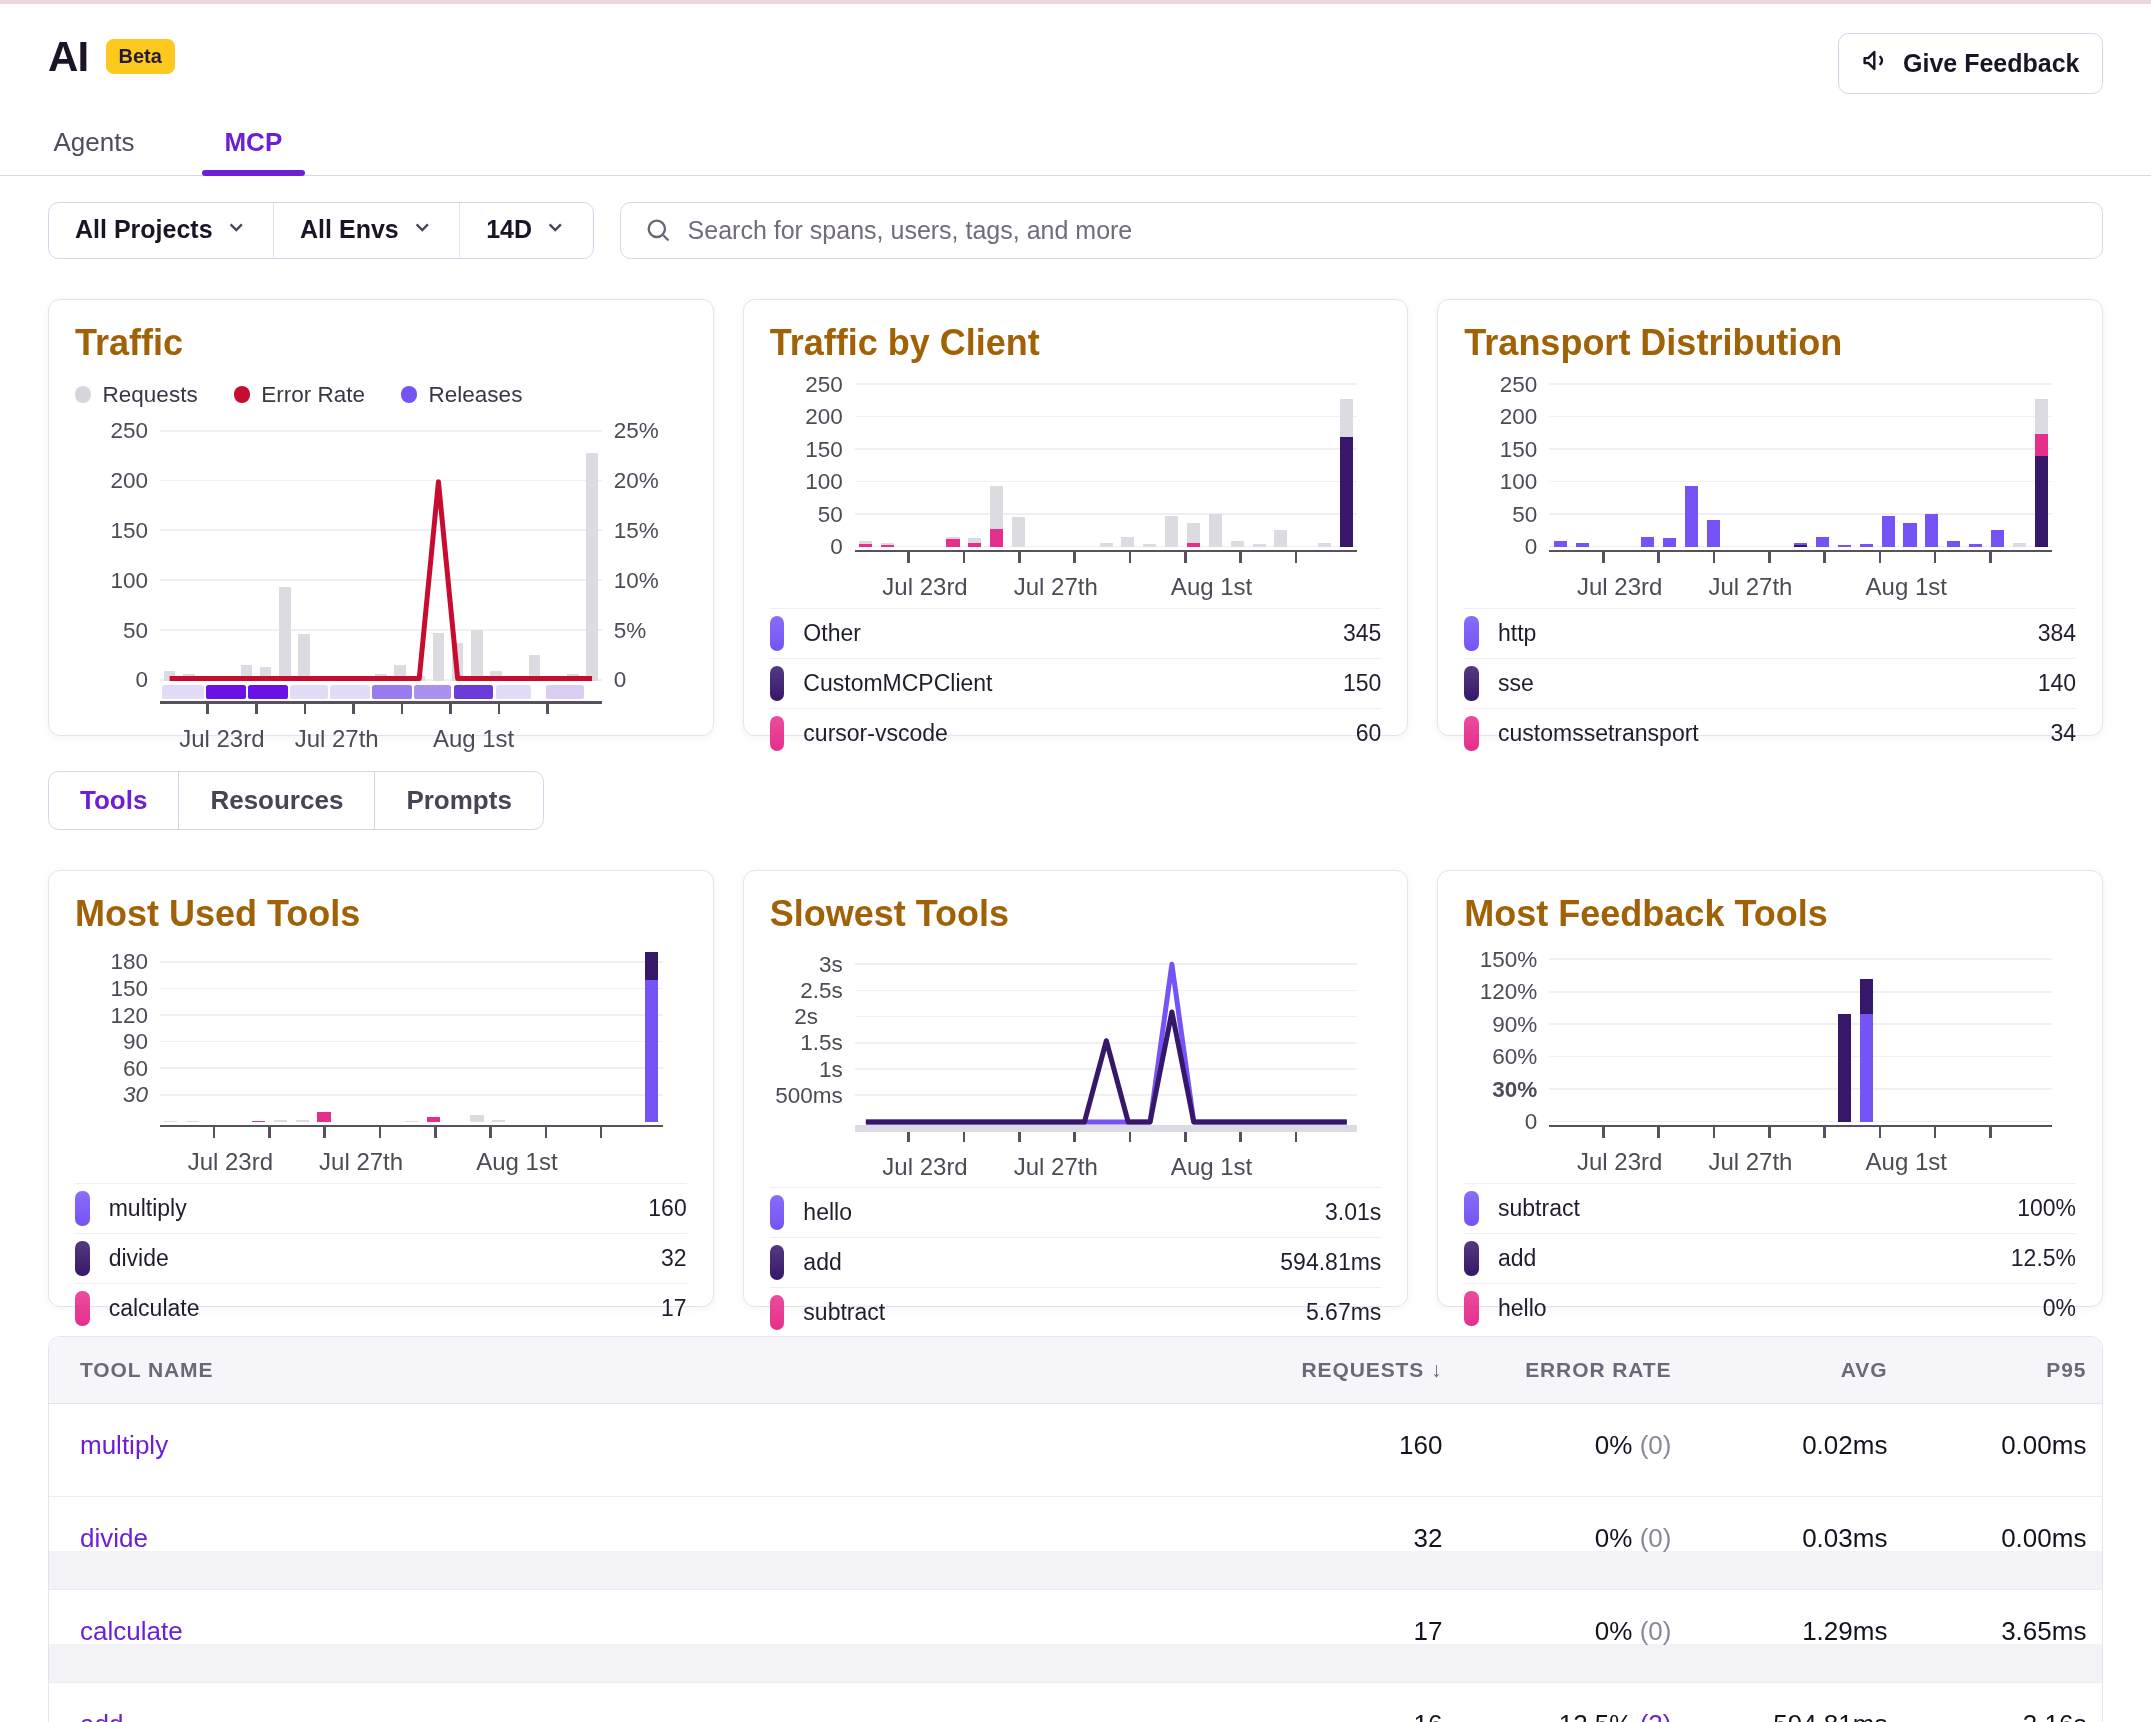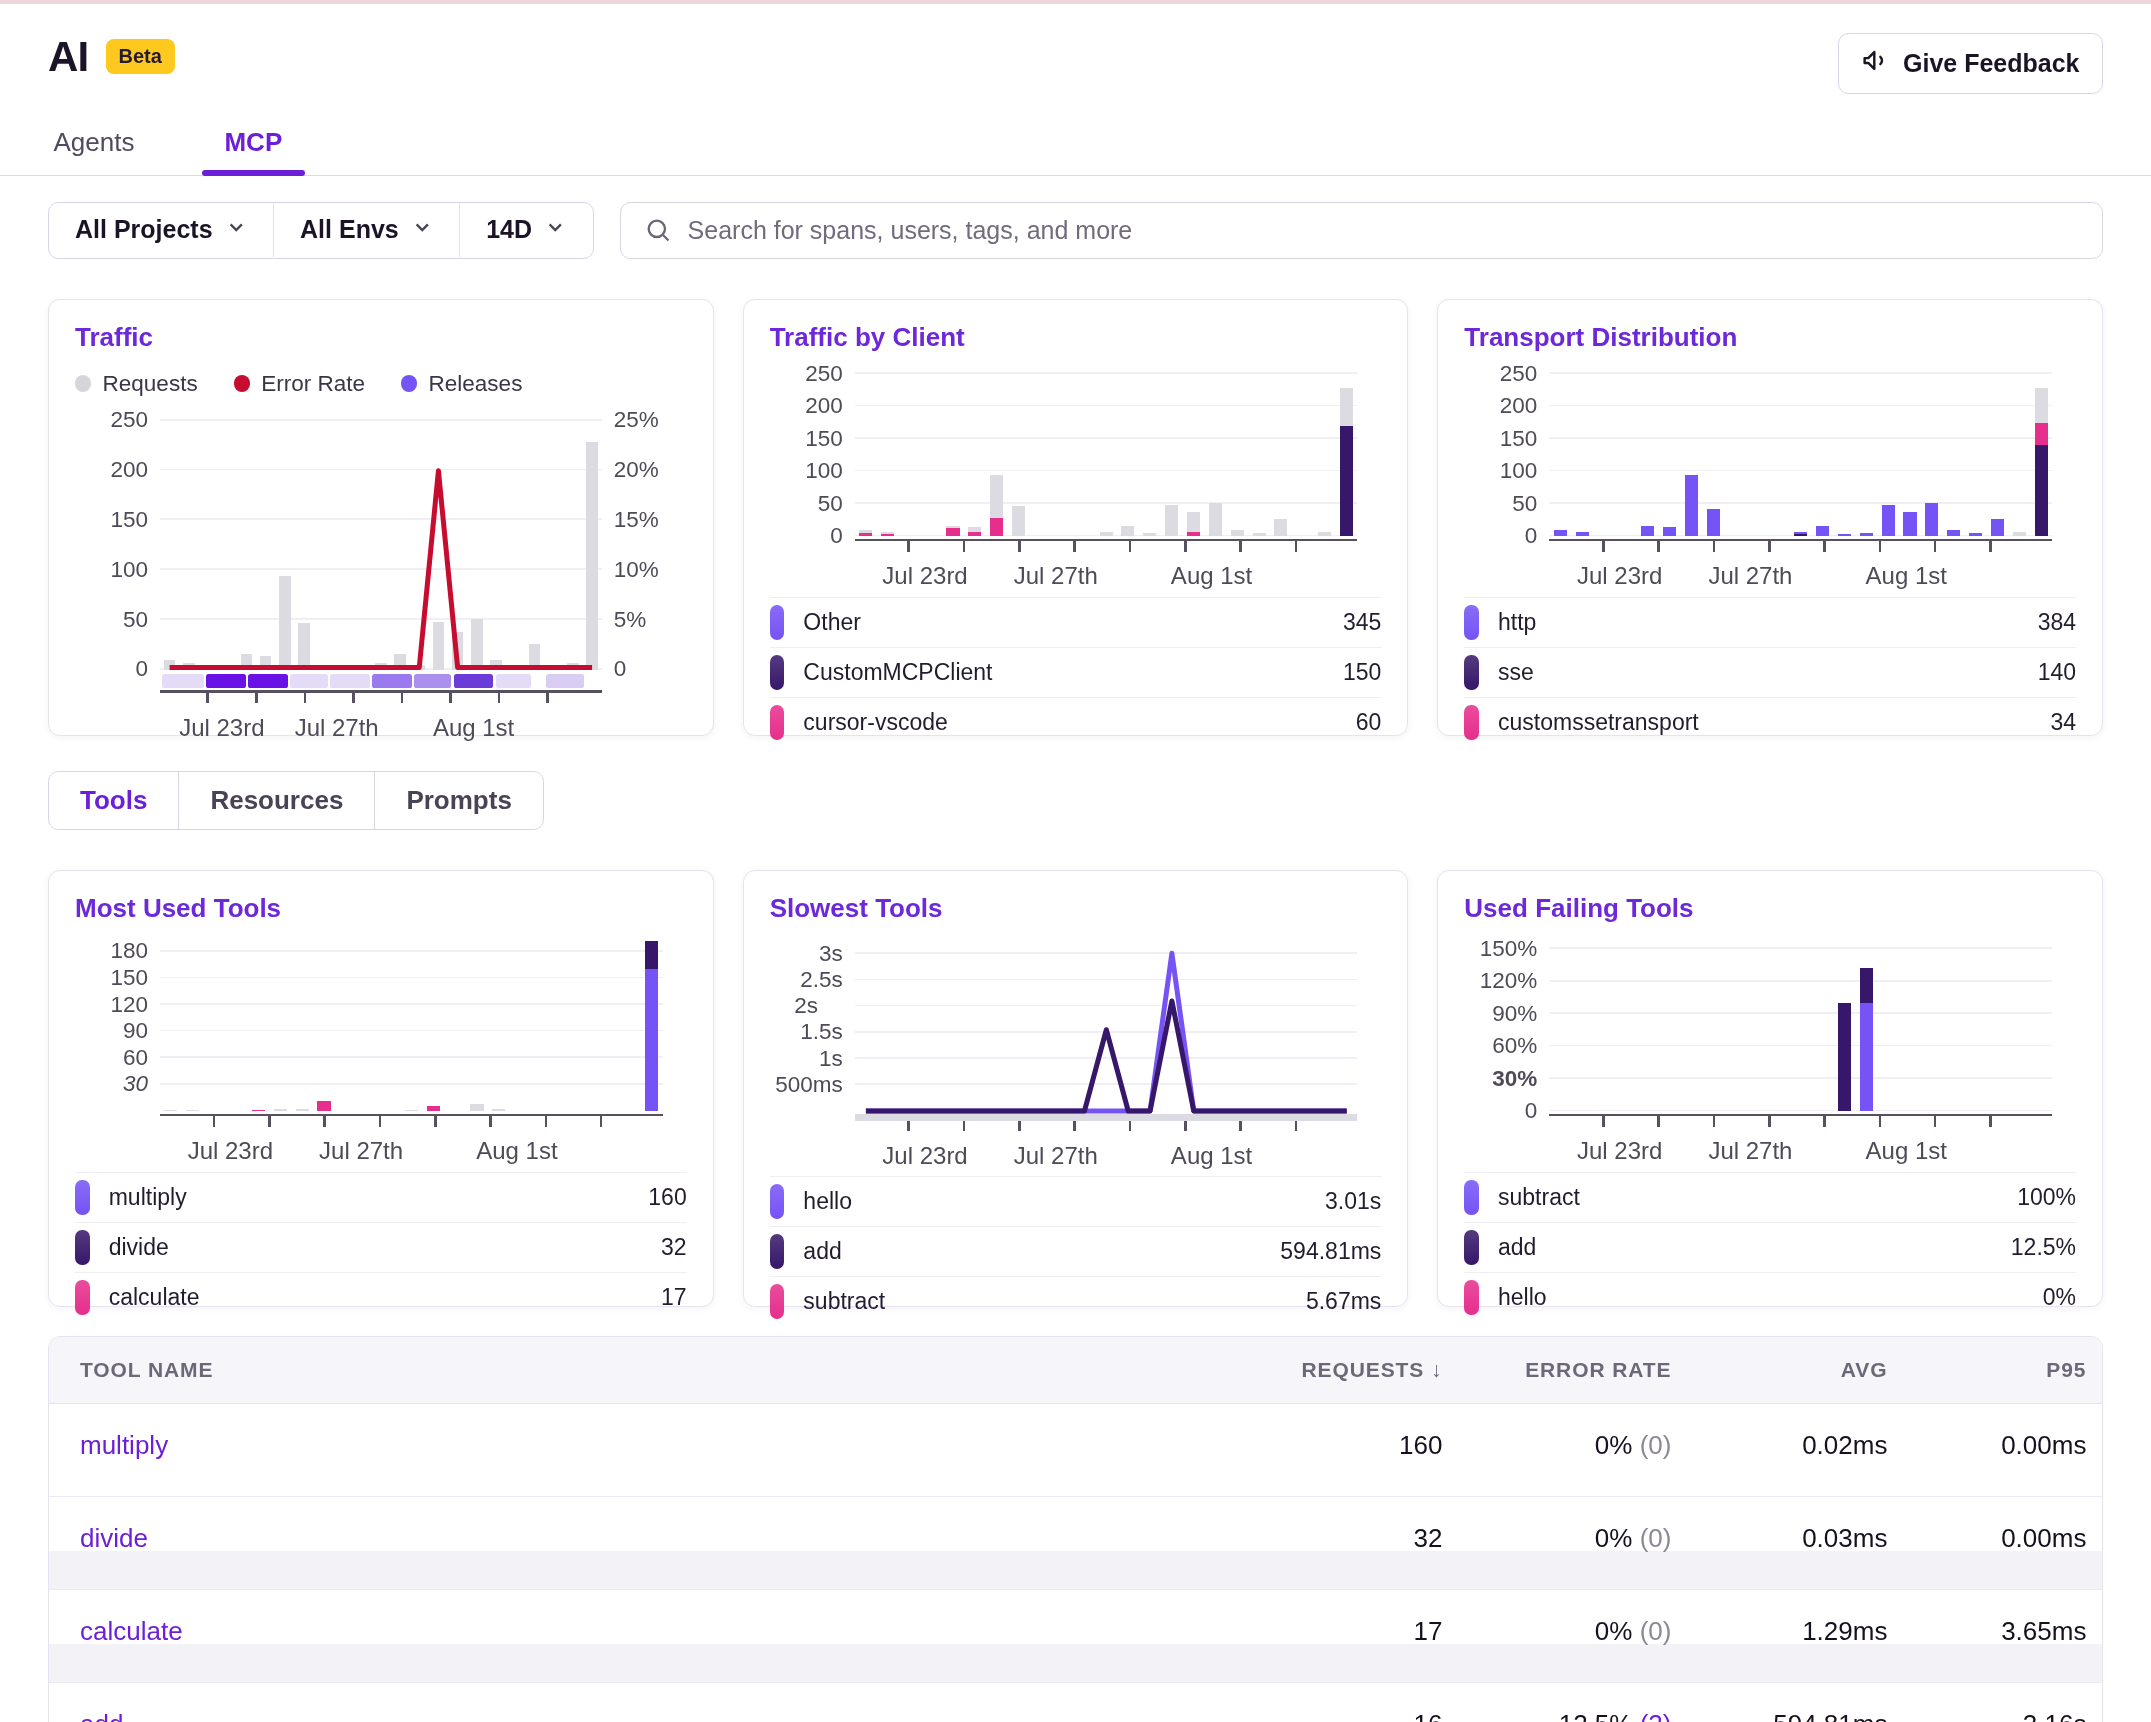--- a/index.html
+++ b/index.html
@@ -29,21 +29,21 @@
   .filter-item svg{width:22.5px;height:22.5px;color:#4a4356}
   .search{flex:1;position:relative}
   .search input{width:100%;height:57px;border:1.7px solid #d9d4e6;border-radius:10.4px;background:#fff;
                 padding:0 26px 0 67px;font-size:25px;color:#3a3344;box-sizing:border-box;outline:none}
   .search input::placeholder{color:#716b7d}
   .search svg{position:absolute;left:24px;top:14.7px;width:28px;height:28px;color:#6b6576}
   
   .cards{display:flex;gap:29px;margin:40px 48px 0}
   .card{flex:1;border:1.7px solid #e6e2ef;border-radius:12px;padding:22.5px 26px 17.3px;height:437px;
         box-sizing:border-box;display:flex;flex-direction:column;box-shadow:0 1.7px 7px rgba(40,20,80,.05);background:#fff}
-  .card-title{font-size:26px;font-weight:bold;color:#6d28d9}
+  .card-title{font-size:36px;font-weight:bold;color:#a16207}
   .inline-legend{display:flex;gap:36px;margin-top:17.3px}
   .ileg{display:flex;align-items:center;gap:11.2px;font-size:22.5px;color:#3c3547}
   .dot{width:16.4px;height:16.4px;border-radius:50%}
   
   .chart{position:relative;margin-top:14px;padding-left:85px;padding-right:24px}
   .chart.has-right{padding-right:85px}
   .plot{position:relative}
   .gridline{position:absolute;left:0;right:0;height:1.7px;background:#f1eff5}
   .ylab{position:absolute;left:-85px;width:73px;text-align:right;font-size:22.5px;color:#4f4a58;line-height:22.5px}
   .ylab.right{left:auto;right:-85px;text-align:left}
@@ -666,21 +666,21 @@
           <span class="lvalue">594.81ms</span>
         </div>
         <div class="lrow">
           <span class="swatch" style="background: linear-gradient(rgba(230, 46, 140, 0.85), rgb(230, 46, 140));"></span>
           <span class="llabel">subtract</span>
           <span class="lvalue">5.67ms</span>
         </div>
       </div>
   </div>
   <div class="card">
-    <div class="card-title">Used Failing Tools</div>
+    <div class="card-title">Most Feedback Tools</div>
     <div class="chart">
         <div class="plot" style="height: 173px;">
           <div class="gridline" style="bottom: 0%;"></div>
           <div class="ylab" style="bottom: calc(0% - 11.2px);">0</div>
           <div class="gridline" style="bottom: 18.75%;"></div>
           <div class="ylab" style="bottom: calc(18.75% - 11.2px); font-weight: bold;">30%</div>
           <div class="gridline" style="bottom: 37.5%;"></div>
           <div class="ylab" style="bottom: calc(37.5% - 11.2px);">60%</div>
           <div class="gridline" style="bottom: 56.25%;"></div>
           <div class="ylab" style="bottom: calc(56.25% - 11.2px);">90%</div>

